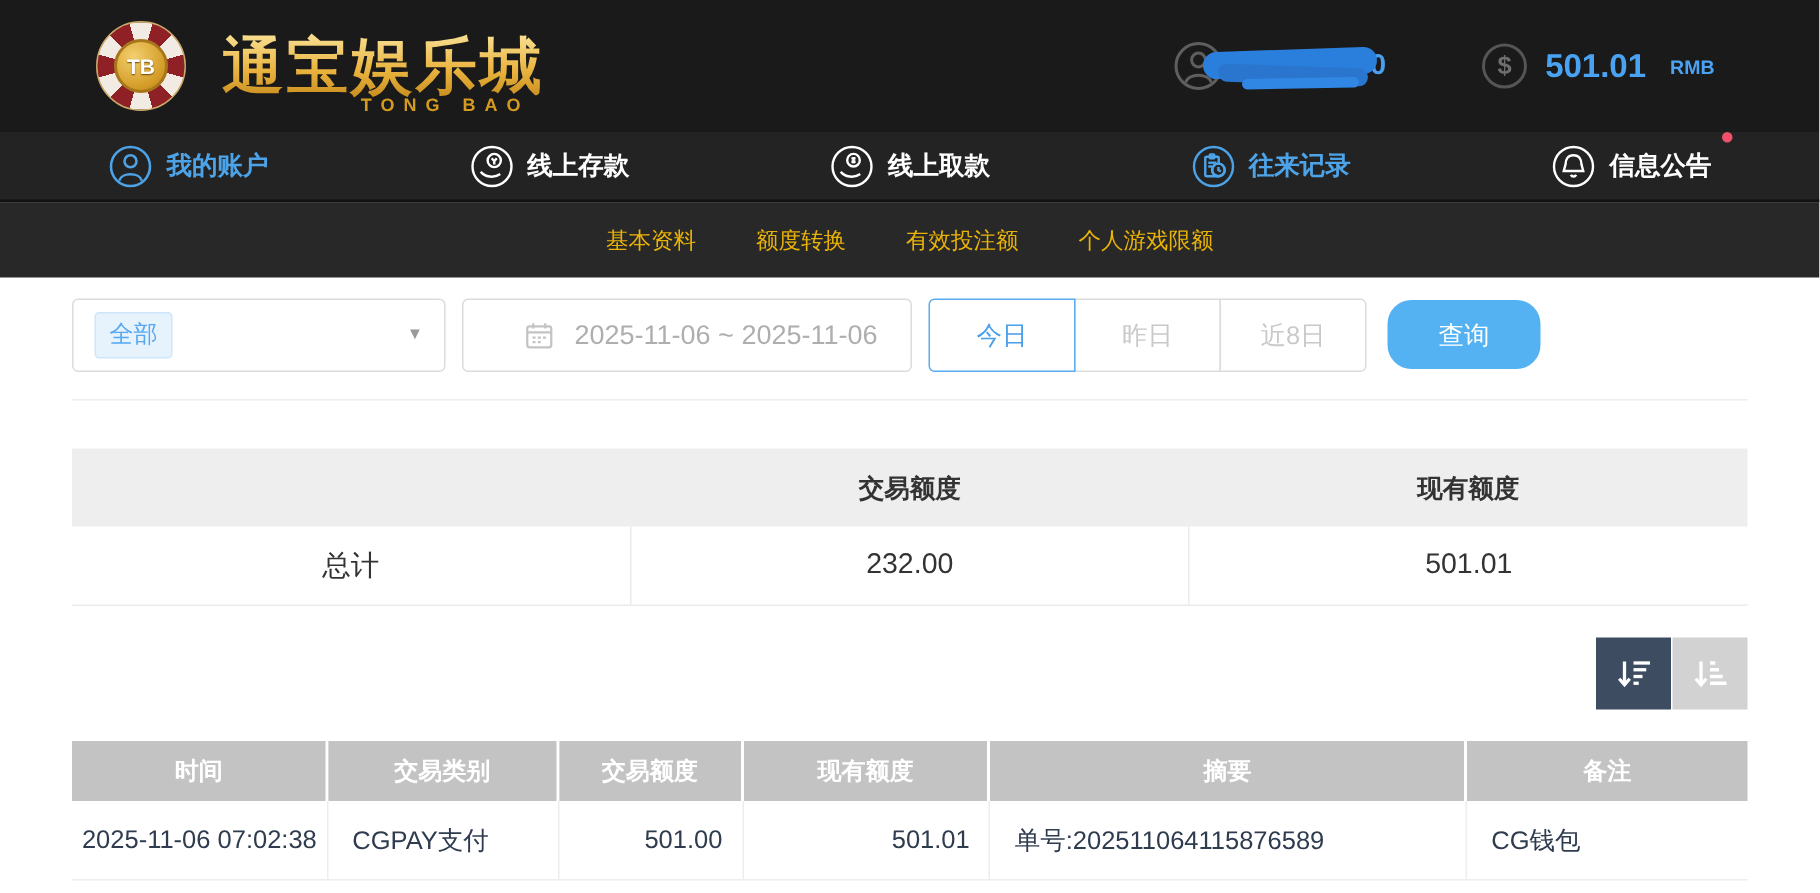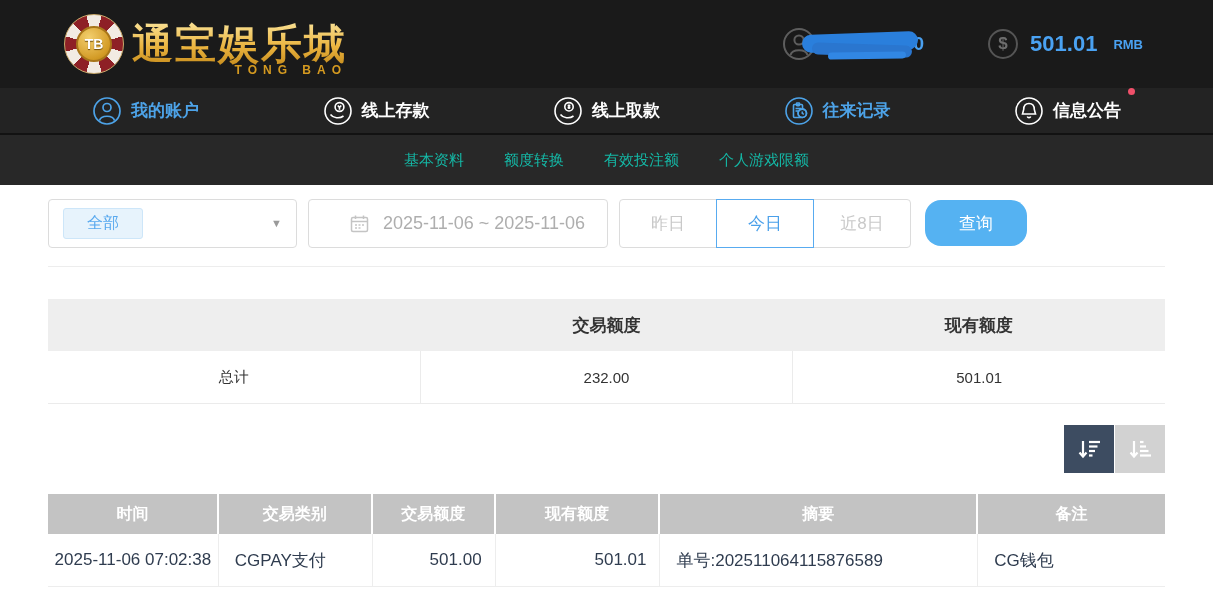--- a/index.html
+++ b/index.html
@@ -2,75 +2,75 @@
 <html><head>
 <meta charset="utf-8">
 <style>
   * { margin:0; padding:0; box-sizing:border-box; }
   html,body { width:1213px; height:595px; overflow:hidden; background:#fff;
     font-family:"Liberation Sans","DejaVu Sans",sans-serif; }
 
   
   .topbar { height:88px; background:#1a1a1a; display:flex; align-items:center;
     padding:0 70px 0 64px; }
-  .logo { display:flex; align-items:center; gap:8px; }
+  .logo { display:flex; align-items:center; gap:24px; }
   .chip { width:60px; height:60px; border-radius:50%;
     background:repeating-conic-gradient(from -15deg, #f2ebe3 0 30deg, #8e2026 30deg 60deg);
     border:1px solid #caa96a; position:relative; flex:0 0 auto; }
   .chip-center { position:absolute; left:50%; top:50%; transform:translate(-50%,-50%);
     width:36px; height:36px; border-radius:50%;
     background:radial-gradient(circle at 35% 30%, #f3cf6e, #d39b26 70%, #b07c12);
     border:2px solid #a8761a; display:flex; align-items:center; justify-content:center;
     color:#fff; font-size:14px; font-weight:bold; text-shadow:0 1px 1px #6d4a05; }
   .brand { position:relative; padding-right:6px; }
   .brand-cn { font-size:41px; font-weight:bold; letter-spacing:2px; line-height:60px;
     color:#e9b23d; }
   @supports (-webkit-background-clip:text) {
     .brand-cn { background:linear-gradient(180deg,#fbe7a0 8%,#eab33e 55%,#b87d10 100%);
       -webkit-background-clip:text; color:transparent; } }
-  .brand-en { position:absolute; right:6px; bottom:-3px; font-size:12px; font-weight:bold;
+  .brand-en { position:absolute; right:16px; bottom:-3px; font-size:12px; font-weight:bold;
     letter-spacing:6px; color:#d59a20; }
   .topbar-right { margin-left:auto; display:flex; align-items:center; gap:64px; }
   .user-group { display:flex; align-items:center; position:relative; }
   .icon-circle-dark { color:#5e5e5e; flex:0 0 auto; }
   .scribble { position:relative; width:116px; height:24px; margin-left:-14px; }
   .scribble i { position:absolute; display:block; background:#2a7fdc; border-radius:12px; }
   .scribble i:nth-child(1){ left:0; top:1px; width:116px; height:18px; transform:rotate(-2deg); }
   .scribble i:nth-child(2){ left:10px; top:12px; width:100px; height:12px; transform:rotate(2deg); background:#2a76cf; }
   .scribble i:nth-child(3){ left:26px; top:20px; width:78px; height:7px; transform:rotate(-1deg); background:#3187e4; }
   .user-suffix { color:#4aa0f0; font-size:19px; font-weight:bold; margin-left:-4px; }
   .balance-group { display:flex; align-items:center; gap:12px; }
   .dollar-icon { width:30px; height:30px; border-radius:50%; border:2px solid #555;
     color:#6e6e6e; font-size:17px; font-weight:bold; display:flex; align-items:center;
     justify-content:center; }
   .balance-num { color:#4aa2f2; font-size:22px; font-weight:bold; }
   .balance-cur { color:#4aa2f2; font-size:13px; font-weight:bold; margin-left:4px; }
 
   
   .mainnav { height:47px; background:#232323; border-bottom:2px solid #121212;
-    display:flex; align-items:center; justify-content:space-between; padding:0 92px; }
+    display:flex; align-items:center; justify-content:space-between; padding:0 72px; }
   .nav-item { display:flex; align-items:center; gap:9px; color:#fff; font-size:17px;
     font-weight:bold; cursor:pointer; position:relative; }
   .nav-item.active { color:#4da3e8; }
   .nav-item svg { display:block; }
   .nav-badge { position:absolute; top:-8px; right:-14px; width:7px; height:7px;
     border-radius:50%; background:#f0506a; }
 
   
   .subnav { height:50px; background:#282828; display:flex; align-items:center;
     justify-content:center; gap:40px; }
-  .subnav-item { color:#14b8a6; font-size:15px; cursor:pointer;font-family:Liberation Serif, serif; }
+  .subnav-item { color:#eab308; font-size:15px; cursor:pointer;font-family:Liberation Serif, serif; }
 
   
   .content { padding:0 48px; }
   .filter-row { margin-top:13px; display:flex; align-items:center; height:50px; }
   .select-box { width:249px; height:49px; border:1px solid #dcdcdc; border-radius:4px;
     display:flex; align-items:center; padding:0 14px; background:#fff; cursor:pointer; }
   .chip-selected { background:#e7f3fc; border:1px solid #cde6f9; color:#57a8ee;
-    font-size:16px; padding:4px 23px; border-radius:3px; }
+    font-size:16px; padding:4px 9px; border-radius:3px; }
   .select-arrow { margin-left:auto; color:#9a9a9a; font-size:11px; }
   .date-box { width:300px; height:49px; border:1px solid #dcdcdc; border-radius:4px;
     margin-left:11px; display:flex; align-items:center; gap:13px; padding:0 10px 0 28px;
     color:#aeaeae; font-size:18px; cursor:pointer;justify-content:center; }
   .segmented { display:flex; margin-left:11px; }
   .seg { width:98px; height:49px; background:#fff; border:1px solid #dcdcdc;
     display:flex; align-items:center; justify-content:center; font-size:17px;
     color:#c9c9c9; margin-left:-1px; cursor:pointer; }
   .seg:first-child { border-radius:4px 0 0 4px; margin-left:0; }
   .seg:last-child { border-radius:0 4px 4px 0; }
@@ -79,21 +79,21 @@
     color:#fff; font-size:17px; border:none; border-radius:16px; cursor:pointer; }
   .divider { border-bottom:1px solid #ededed; margin-top:18px; }
 
   
   .summary-table { margin-top:32px; }
   .sum-head { display:flex; height:52px; background:#eeeeee; }
   .sum-head .cell { flex:1; display:flex; align-items:center; justify-content:center;
     font-size:17px; color:#333; font-weight:600; }
   .sum-row { display:flex; height:53px; border-bottom:1px solid #ebebeb; }
   .sum-row .cell { flex:1; display:flex; align-items:center; justify-content:center;
-    font-size:15px; color:#333; }
+    font-size:19px; color:#333; }
   .sum-row .cell + .cell { border-left:1px solid #ebebeb; }
 
   
   .sort-row { display:flex; justify-content:flex-end; margin-top:21px; gap:1px; }
   .sort-btn { width:50px; height:48px; border:none; display:flex; align-items:center;
     justify-content:center; cursor:pointer; }
   .sort-btn.desc { background:#3d4c61; }
   .sort-btn.asc  { background:#d2d2d2; }
 
   
@@ -220,22 +220,22 @@
           <line x1="14.5" y1="2.5" x2="14.5" y2="6"></line>
         <line x1="6" y1="12" x2="8" y2="12"></line>
           <line x1="9.5" y1="12" x2="11.5" y2="12"></line>
           <line x1="13" y1="12" x2="15" y2="12"></line>
         <line x1="6" y1="15" x2="8" y2="15"></line>
           <line x1="9.5" y1="15" x2="11.5" y2="15"></line>
       </svg>
       <span>2025-11-06 ~ 2025-11-06</span>
     </div>
     <div class="segmented">
+      <div class="seg active">今日</div>
       <div class="seg">昨日</div>
-      <div class="seg active">今日</div>
       <div class="seg">近8日</div>
     </div>
     <button class="search-btn">查询</button>
   </div>
 
   <div class="divider"></div>
 
   <div class="summary-table">
     <div class="sum-head">
       <div class="cell"></div>

